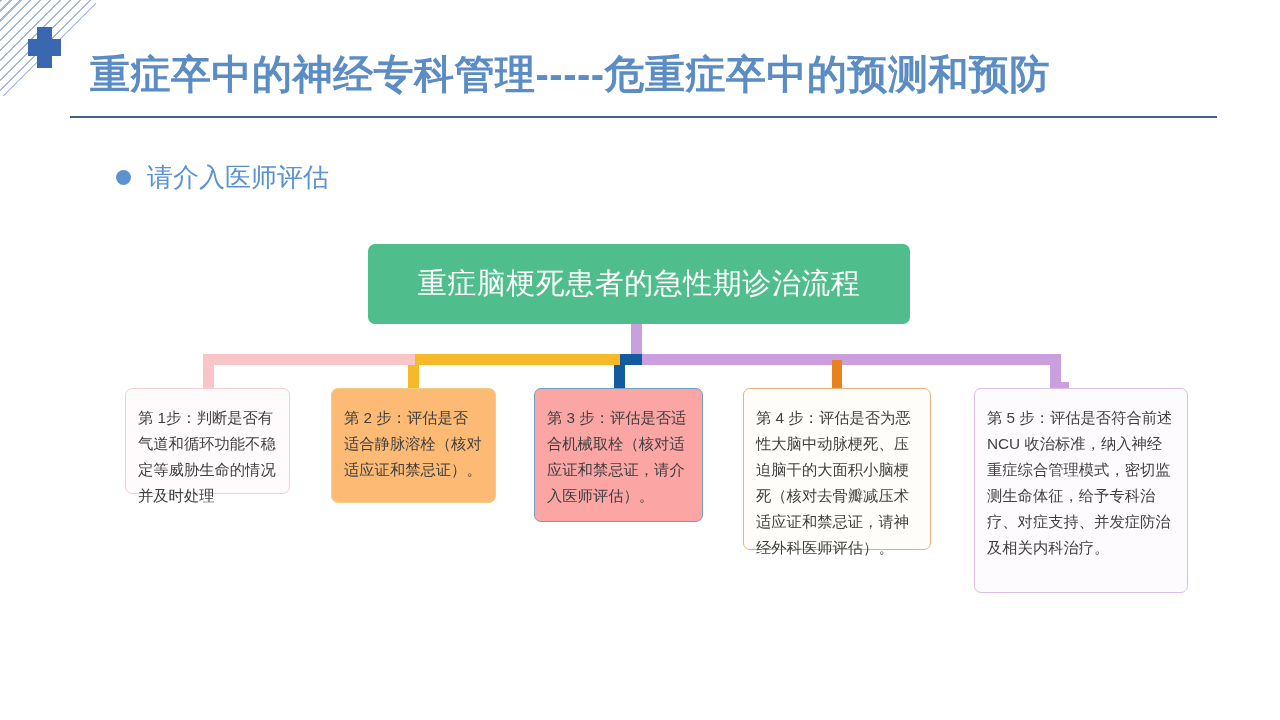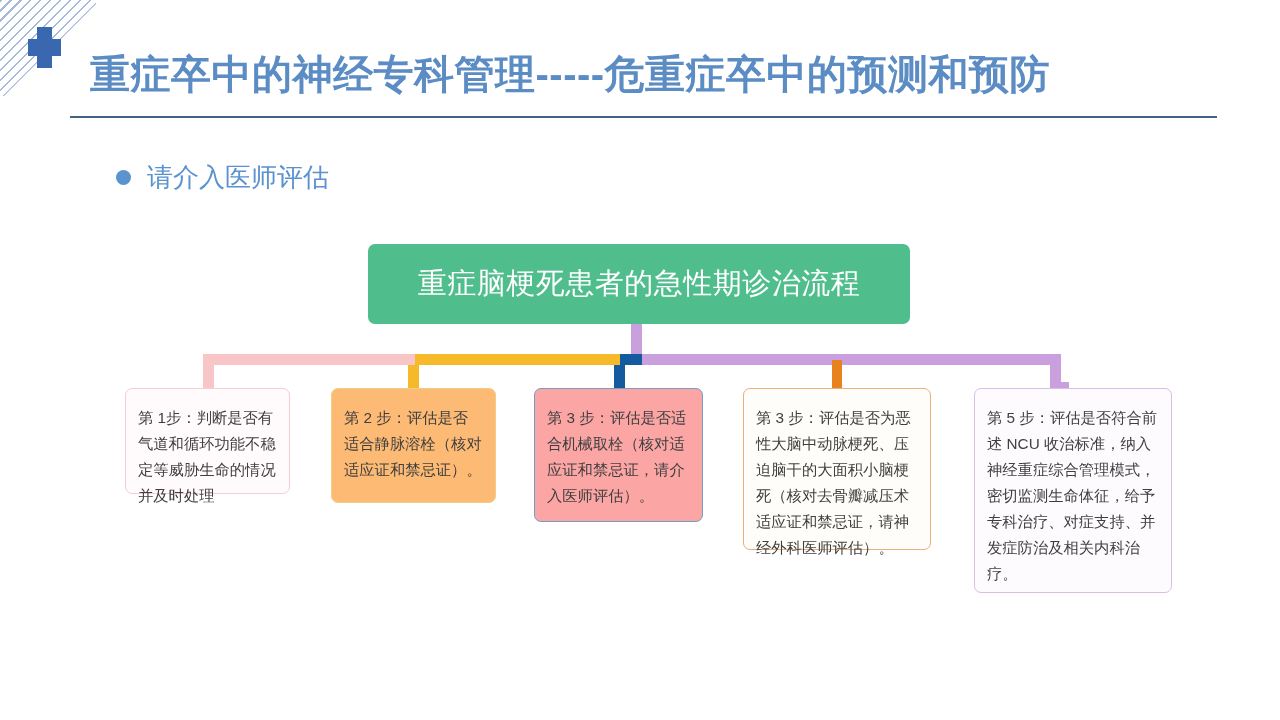--- a/index.html
+++ b/index.html
@@ -155,21 +155,21 @@
   }
 
   .step-1 { left: 125px; top: 388px; width: 165px; height: 106px;
             border-color: #f6ced1; background: #fffafb; }
   .step-2 { left: 331px; top: 388px; width: 165px; height: 115px;
             border-color: #f0cf82; background: #fdba74; }
   .step-3 { left: 534px; top: 388px; width: 169px; height: 134px;
             border-color: #6f9fc4; background: #fca5a5; }
   .step-4 { left: 743px; top: 388px; width: 188px; height: 162px;
             border-color: #e8b07a; background: #fffdfa; }
-  .step-5 { left: 974px; top: 388px; width: 198px; height: 205px;
+  .step-5 { left: 974px; top: 388px; width: 214px; height: 205px;
             border-color: #d9bde4; background: #fefbff; }
 </style>
 </head>
 <body>
 
 <div class="slide">
 
   <div class="corner-deco">
     <div class="stripes"></div>
     <div class="cross-v"></div>
@@ -216,21 +216,21 @@
 
     <div class="step-box step-2">
       <div class="step-text">第 2 步：评估是否适合静脉溶栓（核对适应证和禁忌证）。</div>
     </div>
 
     <div class="step-box step-3">
       <div class="step-text">第 3 步：评估是否适合机械取栓（核对适应证和禁忌证，请介入医师评估）。</div>
     </div>
 
     <div class="step-box step-4">
-      <div class="step-text">第 3 步：评估是否为恶性大脑中动脉梗死、压迫脑干的大面积小脑梗死（核对去骨瓣减压术适应证和禁忌证，请神经外科医师评估）。</div>
+      <div class="step-text">第 4 步：评估是否为恶性大脑中动脉梗死、压迫脑干的大面积小脑梗死（核对去骨瓣减压术适应证和禁忌证，请神经外科医师评估）。</div>
     </div>
 
     <div class="step-box step-5">
       <div class="step-text">第 5 步：评估是否符合前述 NCU 收治标准，纳入神经重症综合管理模式，密切监测生命体征，给予专科治疗、对症支持、并发症防治及相关内科治疗。</div>
     </div>
 
   </div>
 </div>
 
 </body></html>

